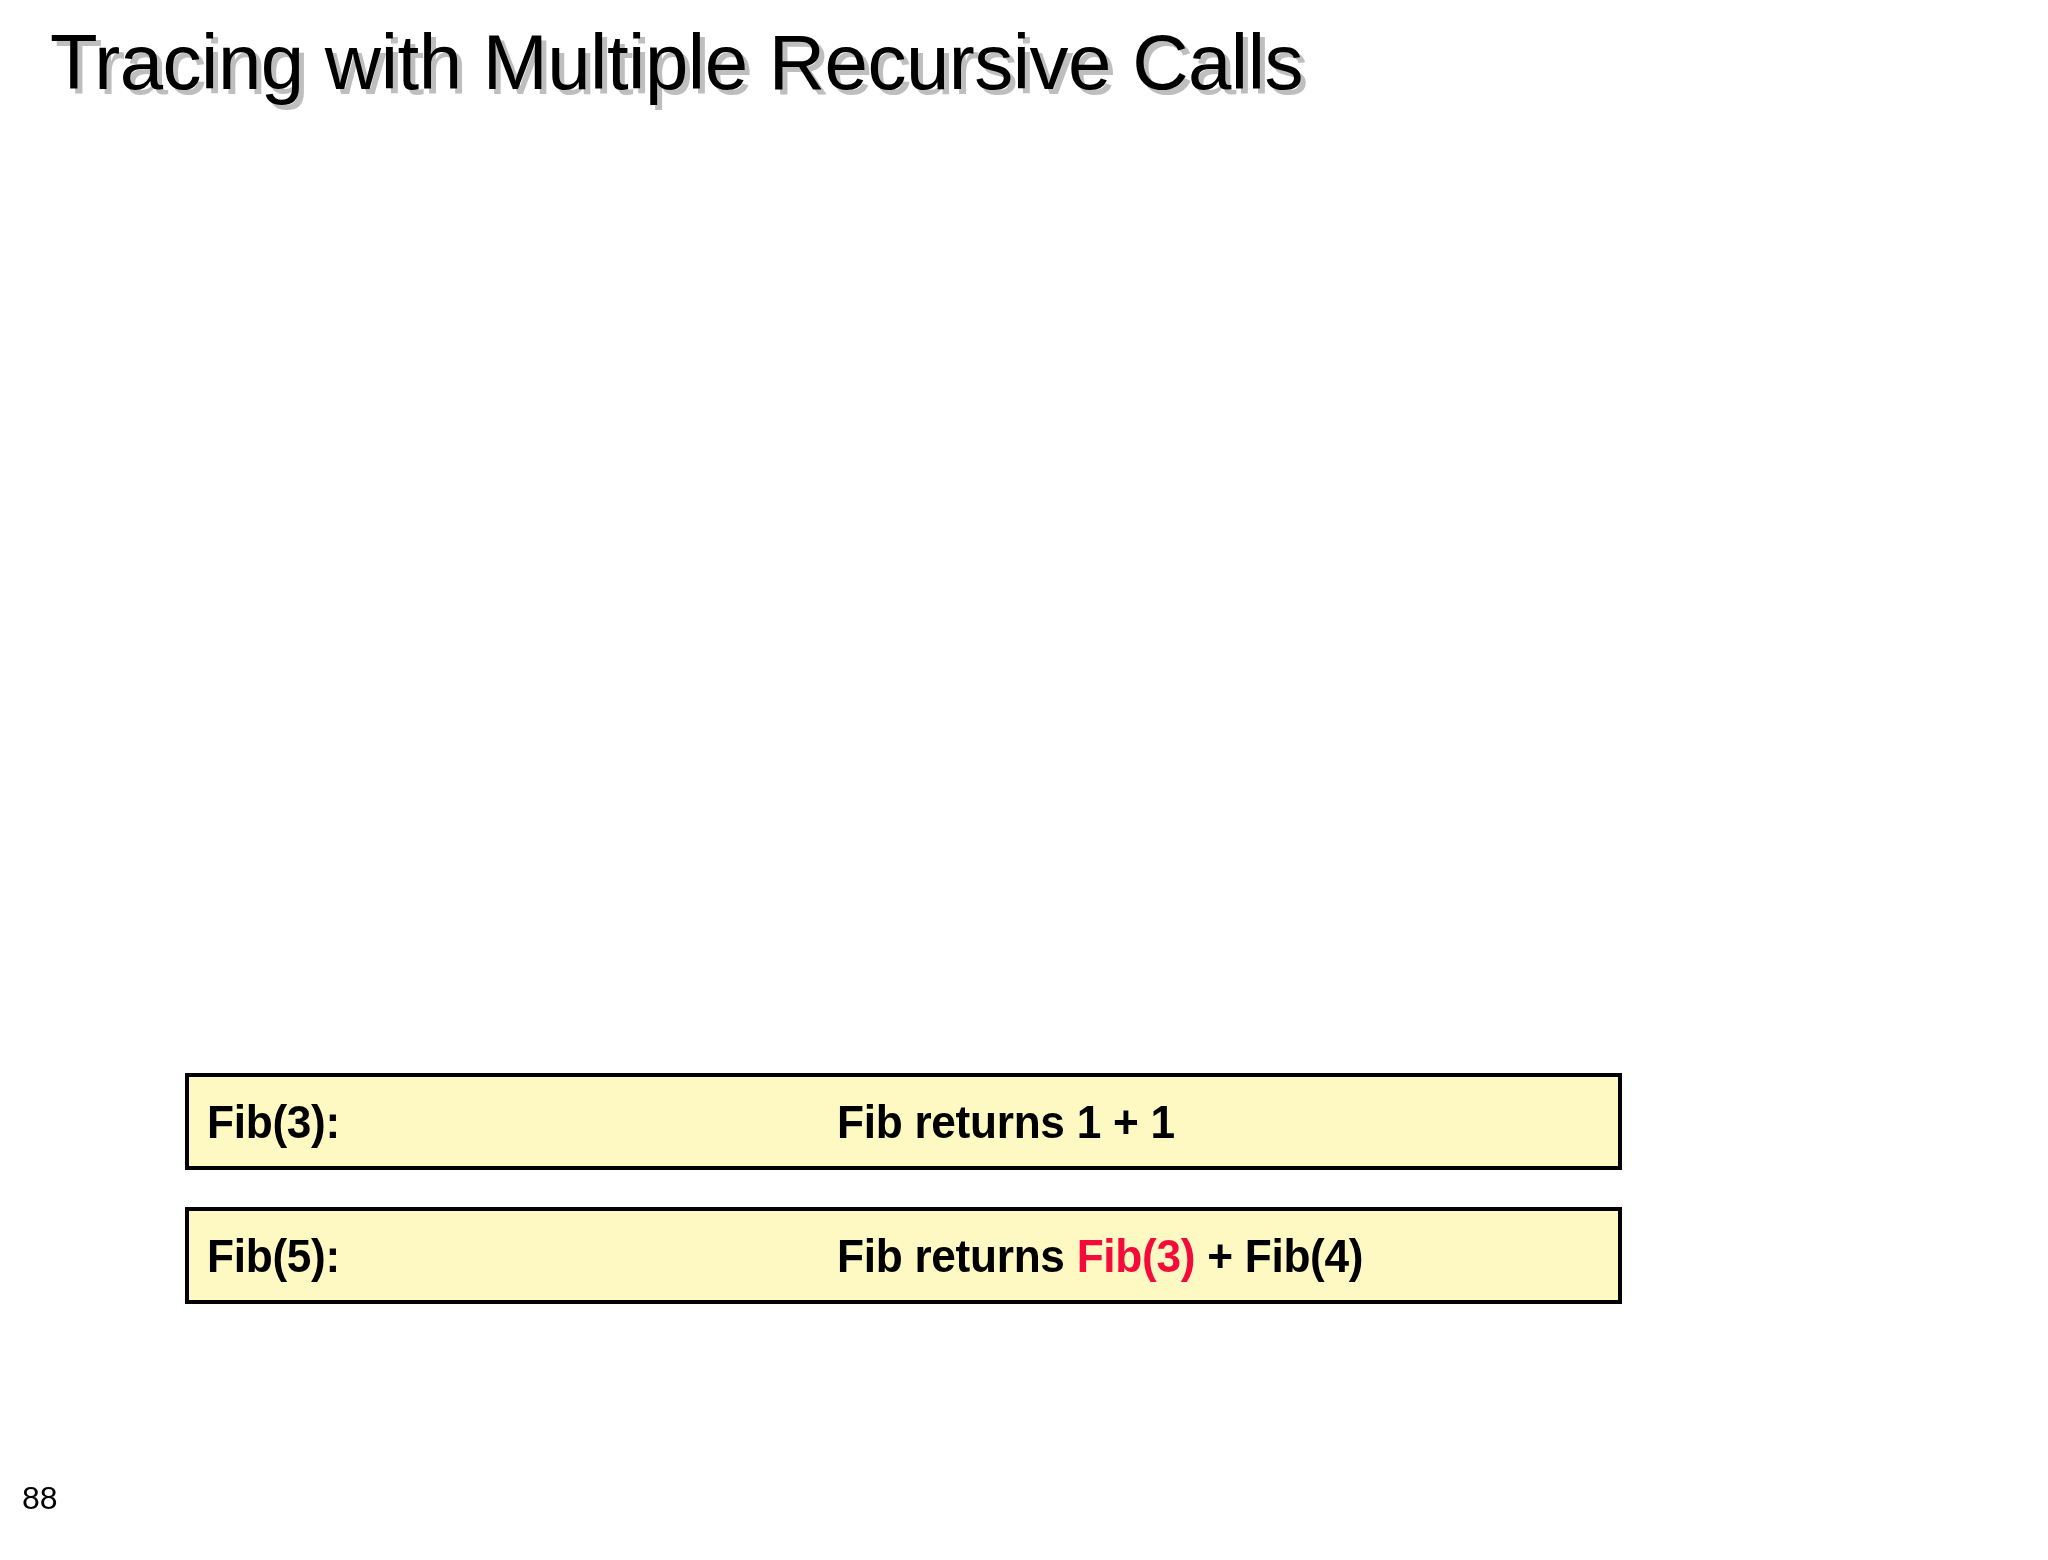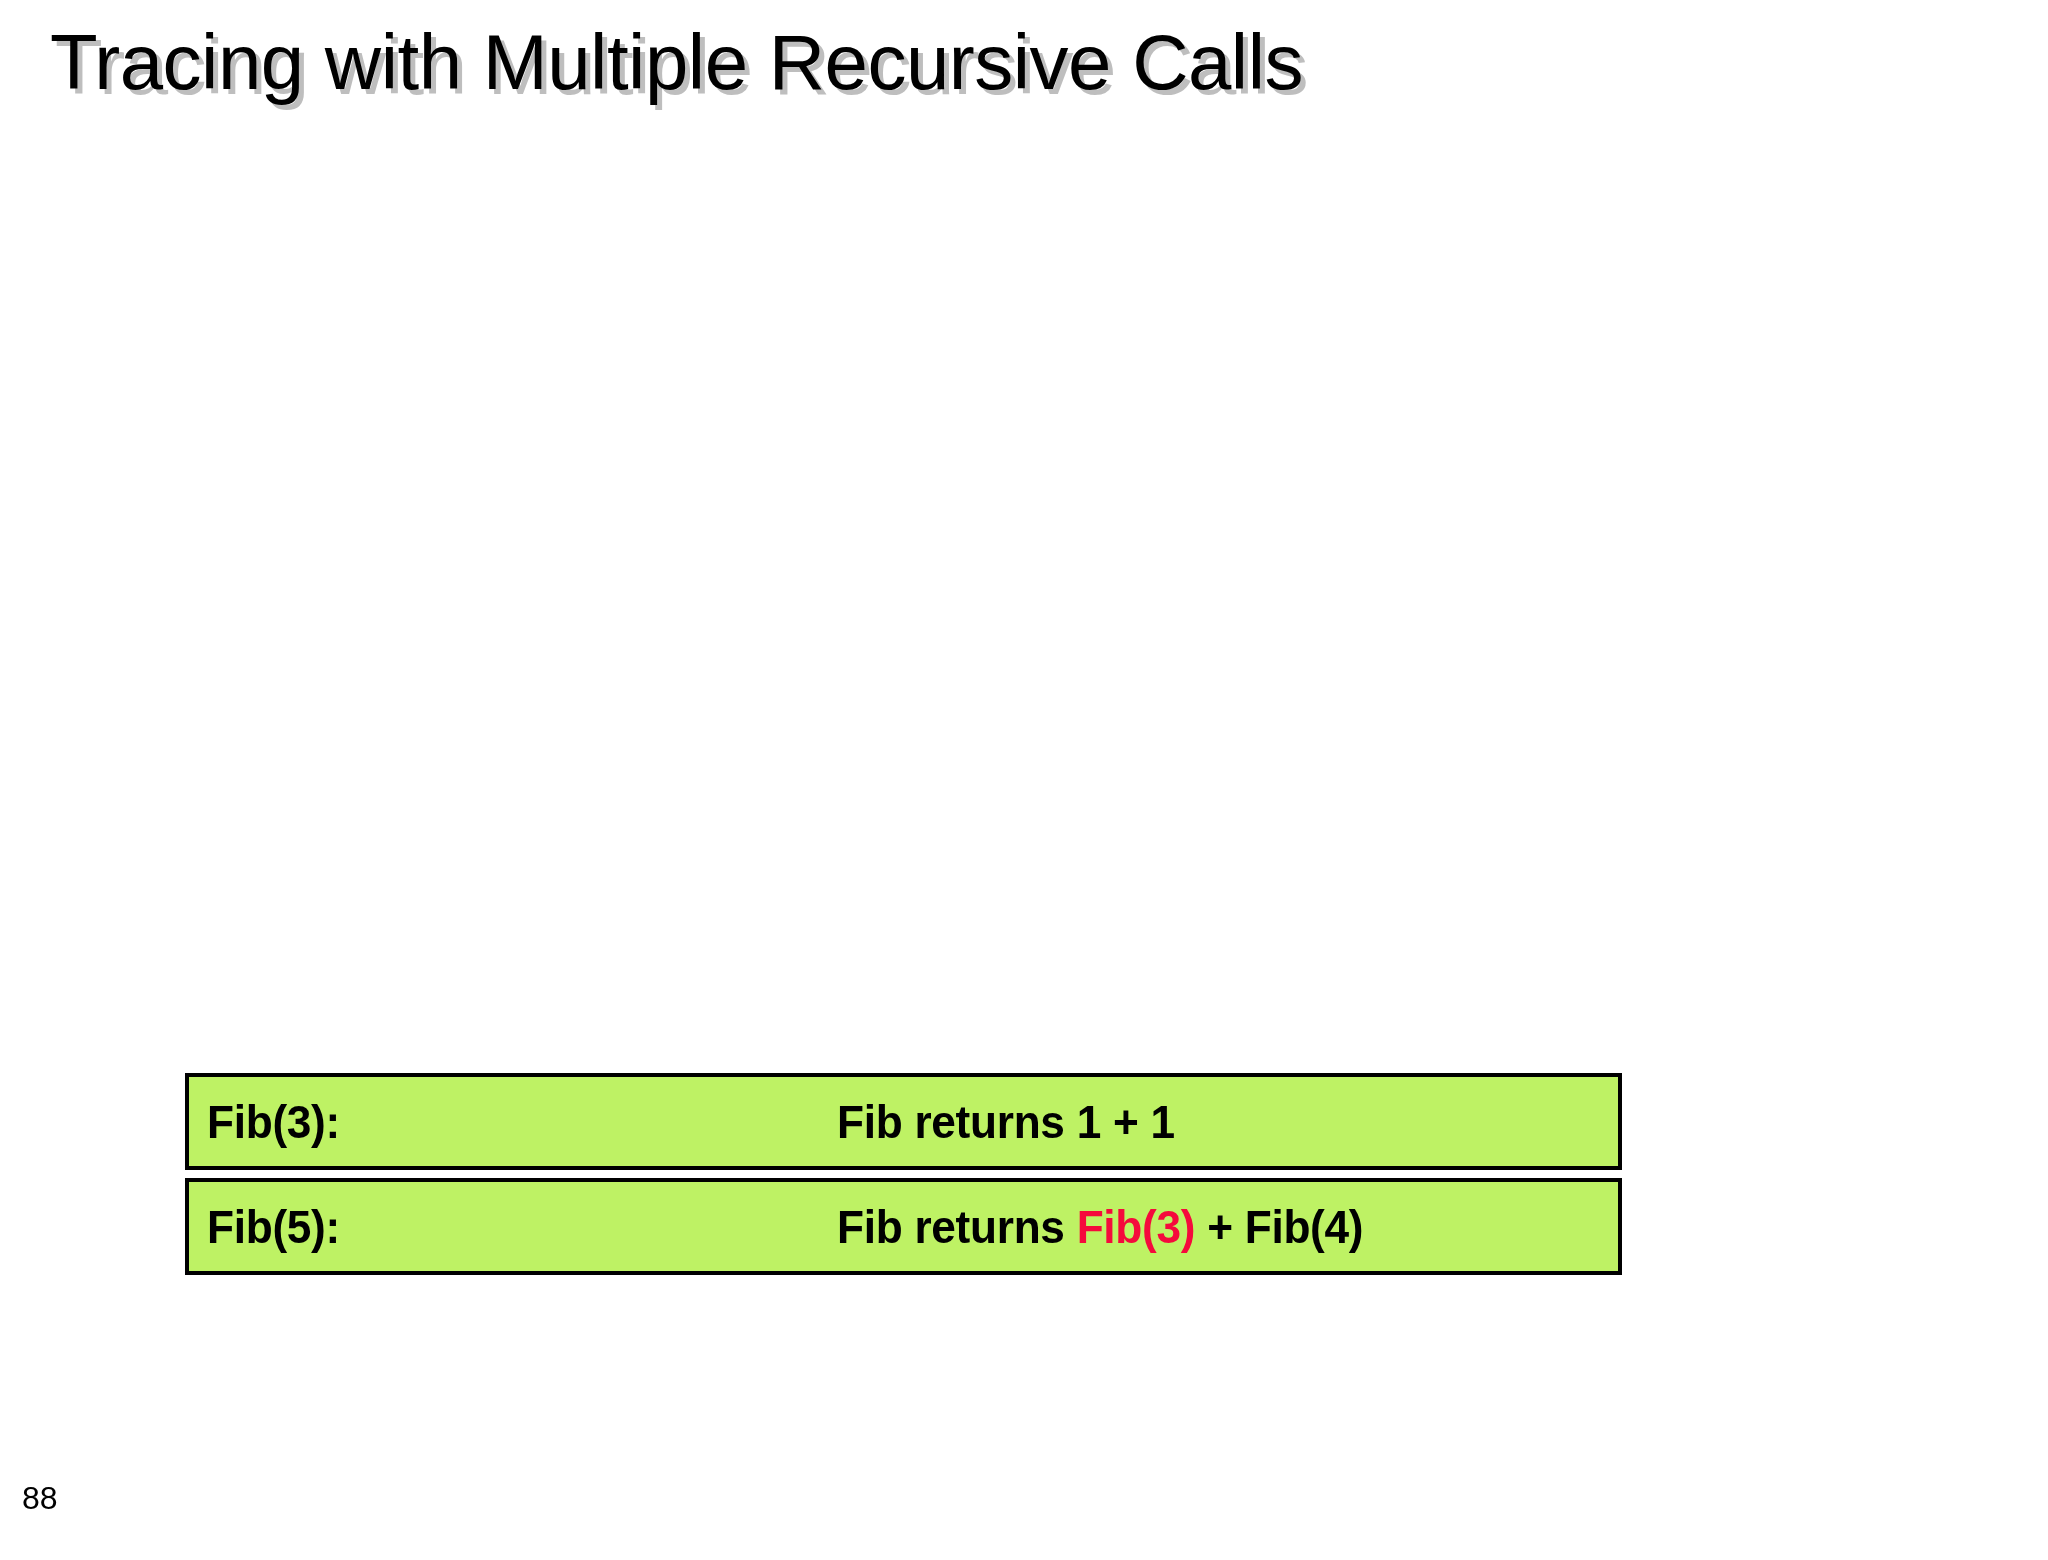--- a/index.html
+++ b/index.html
@@ -40,27 +40,27 @@
     left: 185px;
     top: 1073px;
     width: 1437px;
   }
   .trace-box {
     position: relative;
     box-sizing: border-box;
     width: 1437px;
     height: 97px;
     border: 4px solid #000000;
-    background: #bef264;
+    background: #fef9c3;
     display: flex;
     align-items: center;
     padding-left: 42px;
   }
   .trace-box + .trace-box {
-    margin-top: 8px;
+    margin-top: 37px;
   }
   .trace-label,
   .trace-value {
     font-size: 47px;
     font-weight: 700;
     line-height: 1;
     white-space: nowrap;
     letter-spacing: -0.3px;
     transform: scaleX(0.94);
     transform-origin: left center;

